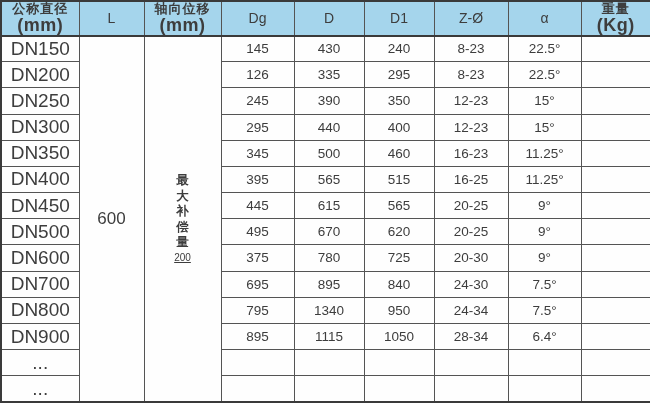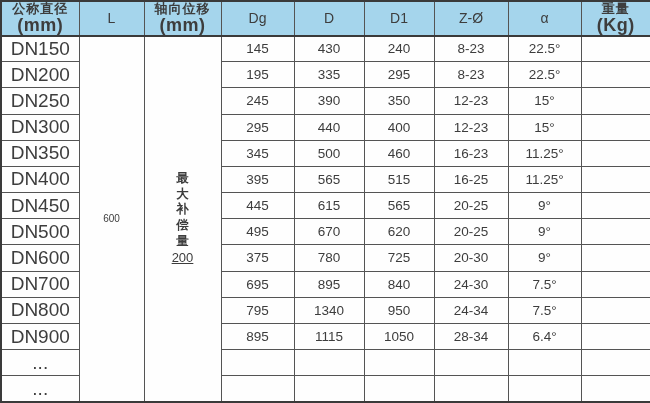--- a/index.html
+++ b/index.html
@@ -36,24 +36,24 @@
     font-size:14px;
     line-height:1.05;
   }
   thead th.cn .h1{font-weight:bold;font-size:13px;letter-spacing:1px;}
   thead th.cn .h2{font-weight:bold;font-size:18px;letter-spacing:0.5px;}
   thead th .h1{display:block;}
   thead th .h2{display:block;font-size:12px;}
   tbody tr{height:26px;}
   tbody td{font-size:13.5px;}
   td.dn-cell{font-size:19px;}
-  td.l-cell{font-size:10px;margin-left:7px;}
+  td.l-cell{font-size:17px;margin-left:7px;}
   .vtext{display:inline-block;font-size:12.5px;line-height:1.25;font-weight:bold;}
   .vtext div{display:block;}
-  .vtext .num{font-weight:normal;font-size:13px;padding-top:1px;text-decoration:underline;}
+  .vtext .num{font-weight:normal;font-size:10px;padding-top:1px;text-decoration:underline;}
 </style>
 </head>
 <body>
 
 <div class="page">
   <table class="spec">
     <colgroup>
       <col style="width:78px">
         <col style="width:65px">
         <col style="width:77px">
@@ -105,21 +105,21 @@
           <td rowspan="14"><div class="vtext"><div>最</div><div>大</div><div>补</div><div>偿</div><div>量</div><div class="num">200</div></div></td>
           <td>145</td>
           <td>430</td>
           <td>240</td>
           <td>8-23</td>
           <td>22.5°</td>
           <td></td>
         </tr>
         <tr>
           <td class="dn-cell">DN200</td>
-          <td>195</td>
+          <td>126</td>
           <td>335</td>
           <td>295</td>
           <td>8-23</td>
           <td>22.5°</td>
           <td></td>
         </tr>
         <tr>
           <td class="dn-cell">DN250</td>
           <td>245</td>
           <td>390</td>

